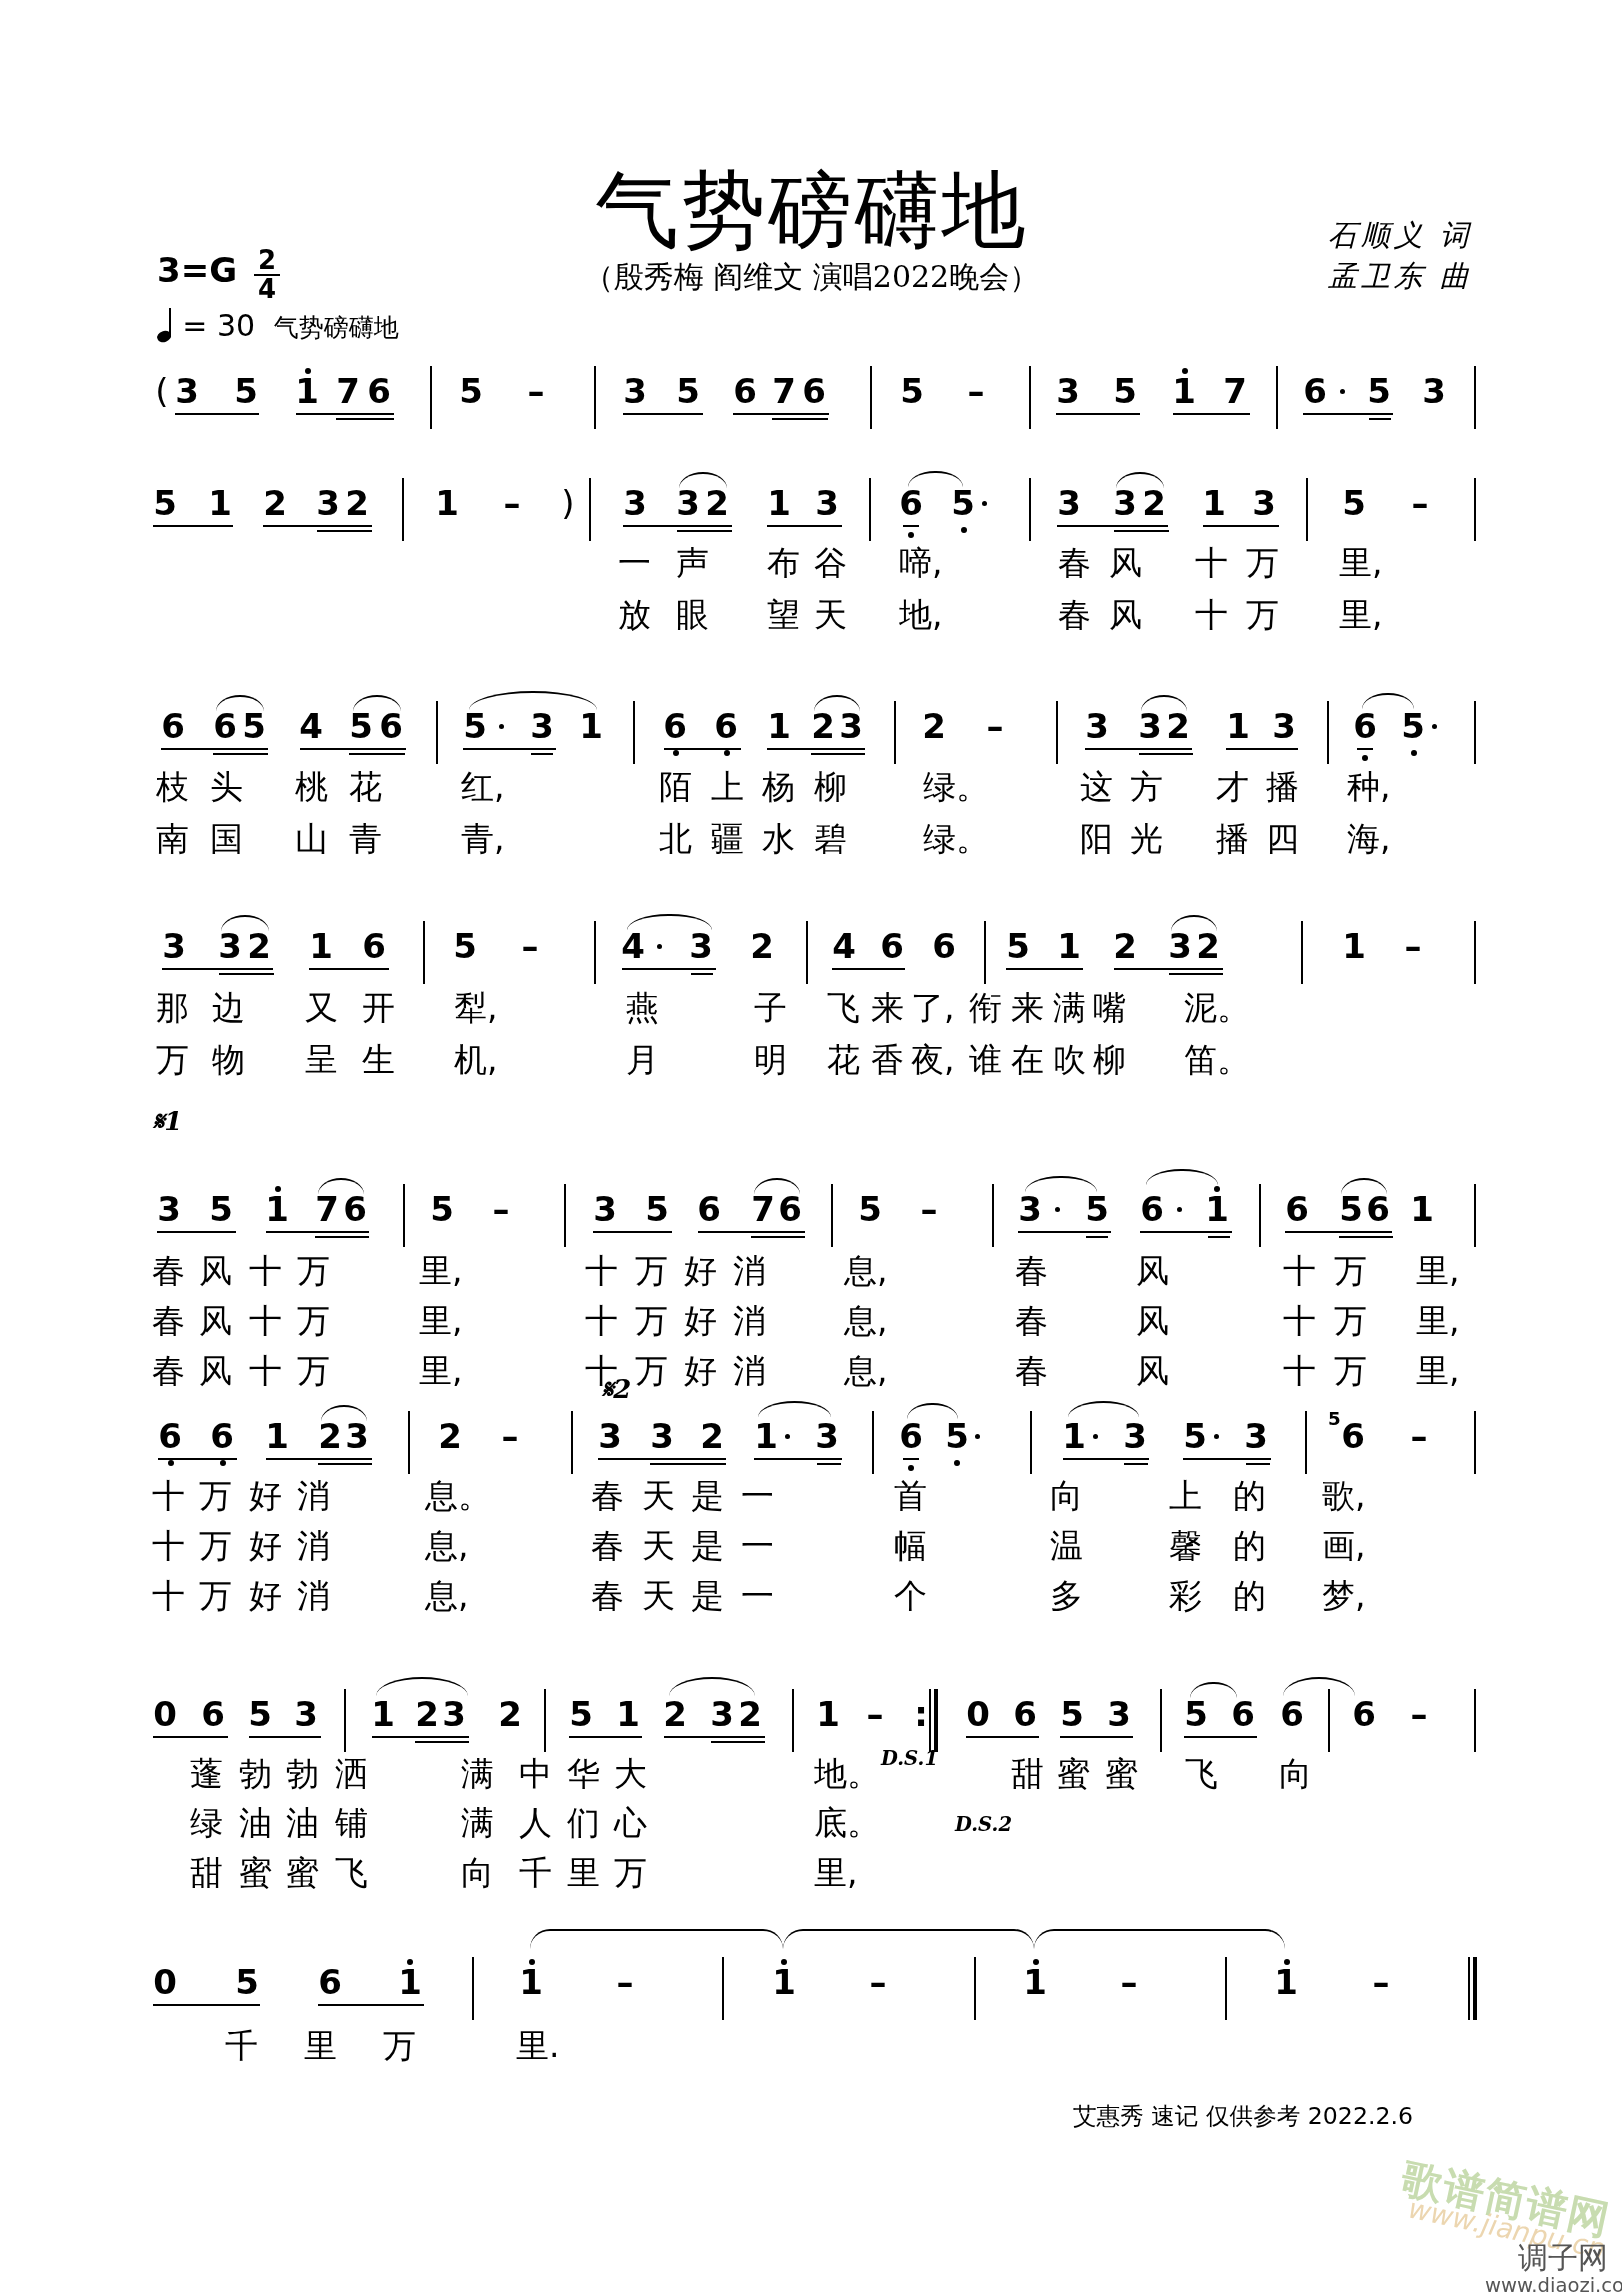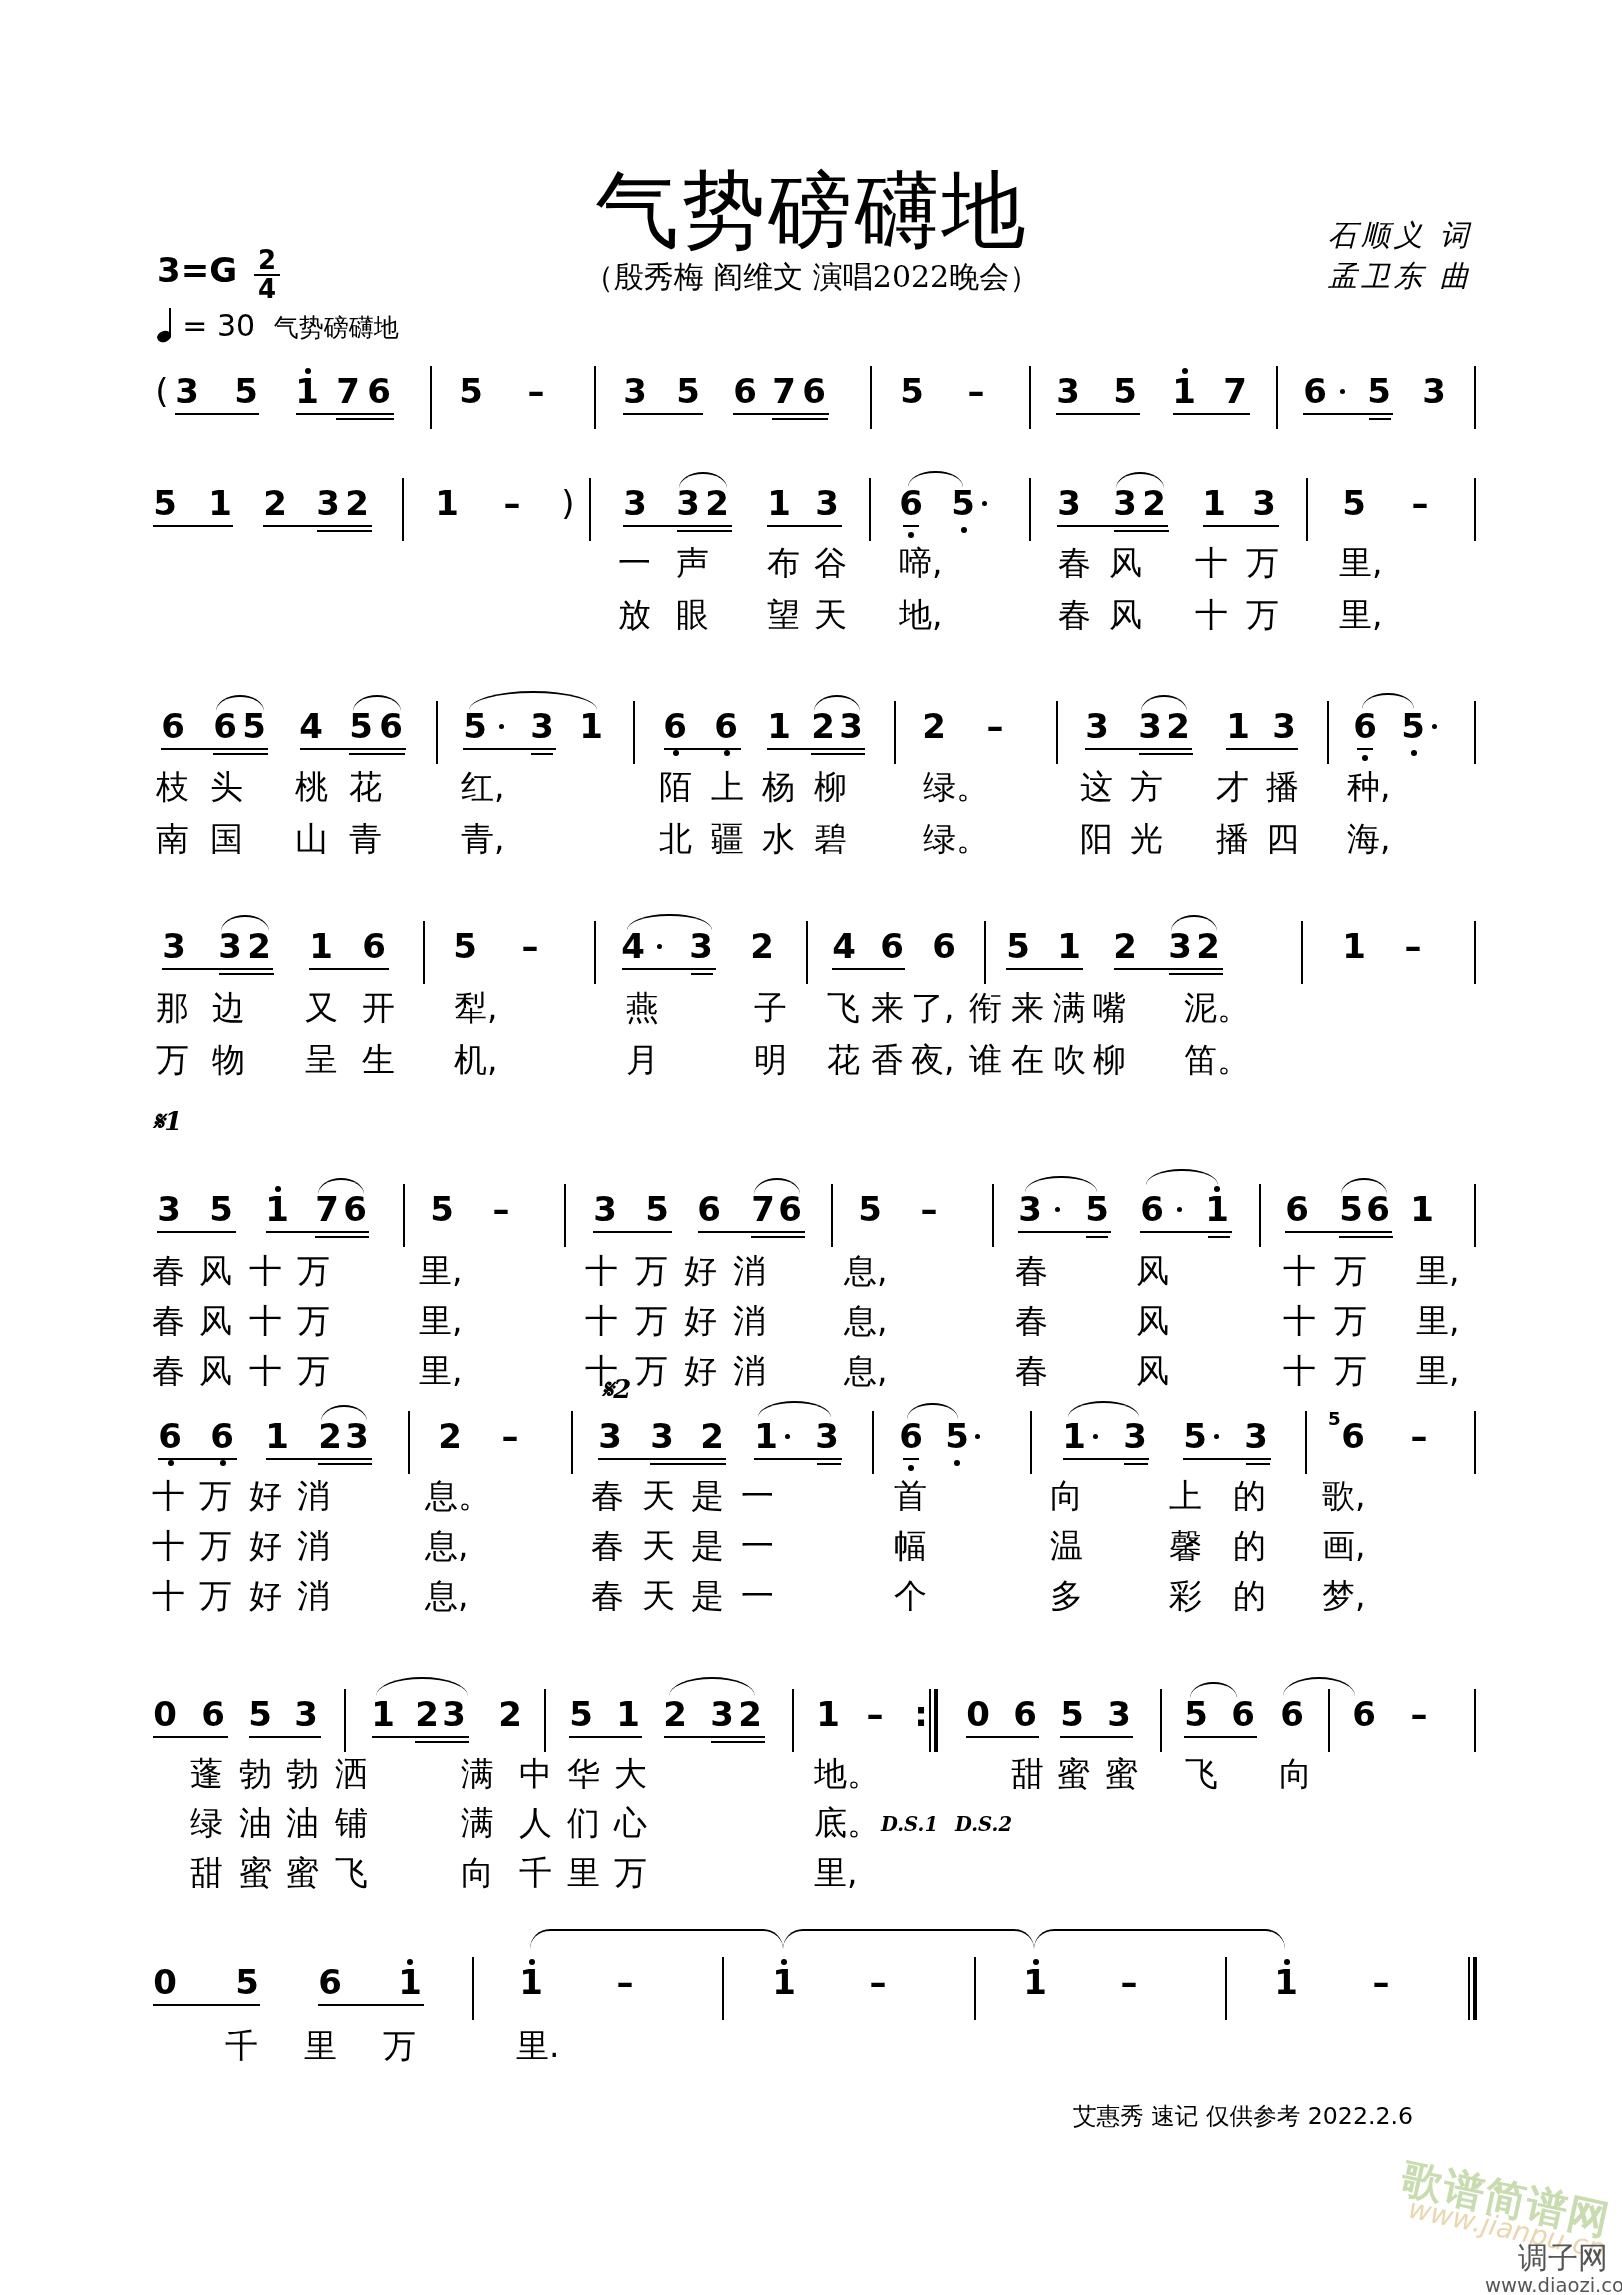--- a/index.html
+++ b/index.html
@@ -613,21 +613,21 @@
   <span class="lyr" style="left:187px;">绿</span>
     <span class="lyr" style="left:236px;">油</span>
     <span class="lyr" style="left:283px;">油</span>
     <span class="lyr" style="left:332px;">铺</span>
   <span class="lyr" style="left:458px;">满</span>
     <span class="lyr" style="left:516px;">人</span>
     <span class="lyr" style="left:564px;">们</span>
     <span class="lyr" style="left:611px;">心</span>
   <span class="lyr" style="left:814px;">底。</span>
 </div>
-<span class="ds" style="left:881px;top:1813px;">D.S.1</span>
+<span class="ds" style="left:881px;top:1747px;">D.S.1</span>
 <span class="ds" style="left:955px;top:1813px;">D.S.2</span>
 <div class="row" style="top:1853px;">
   <span class="lyr" style="left:187px;">甜</span>
     <span class="lyr" style="left:236px;">蜜</span>
     <span class="lyr" style="left:283px;">蜜</span>
     <span class="lyr" style="left:332px;">飞</span>
   <span class="lyr" style="left:458px;">向</span>
     <span class="lyr" style="left:516px;">千</span>
     <span class="lyr" style="left:564px;">里</span>
     <span class="lyr" style="left:611px;">万</span>

